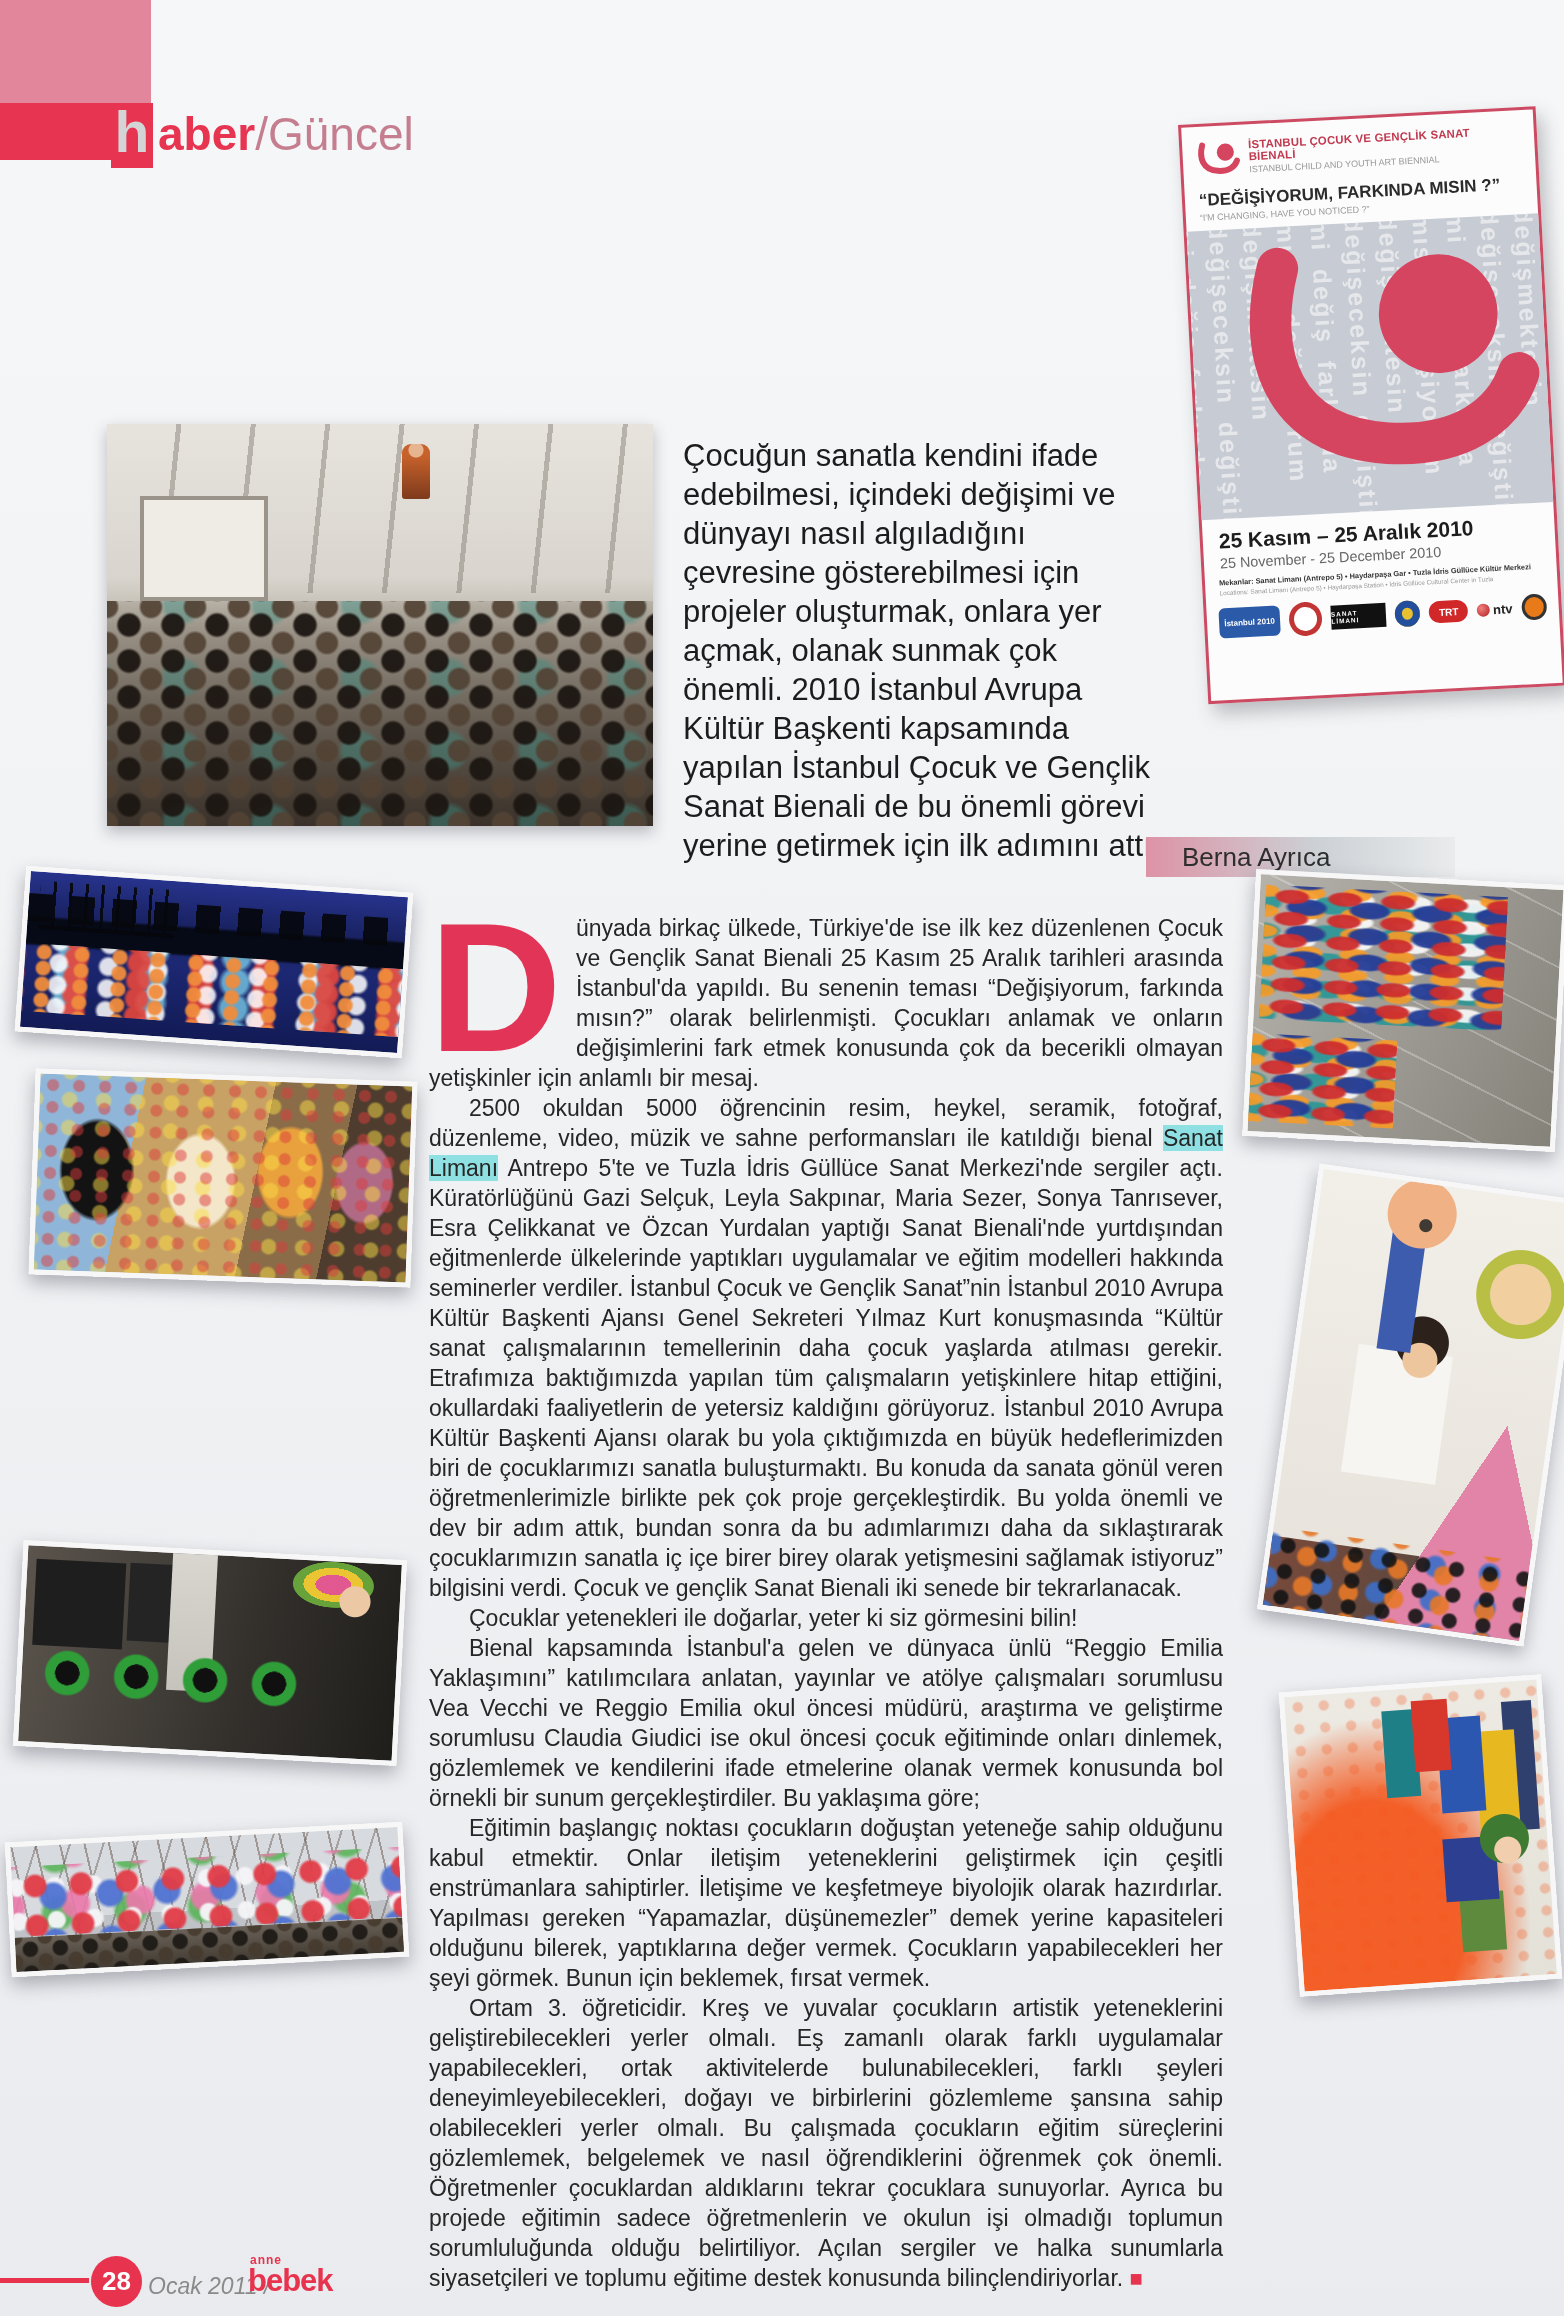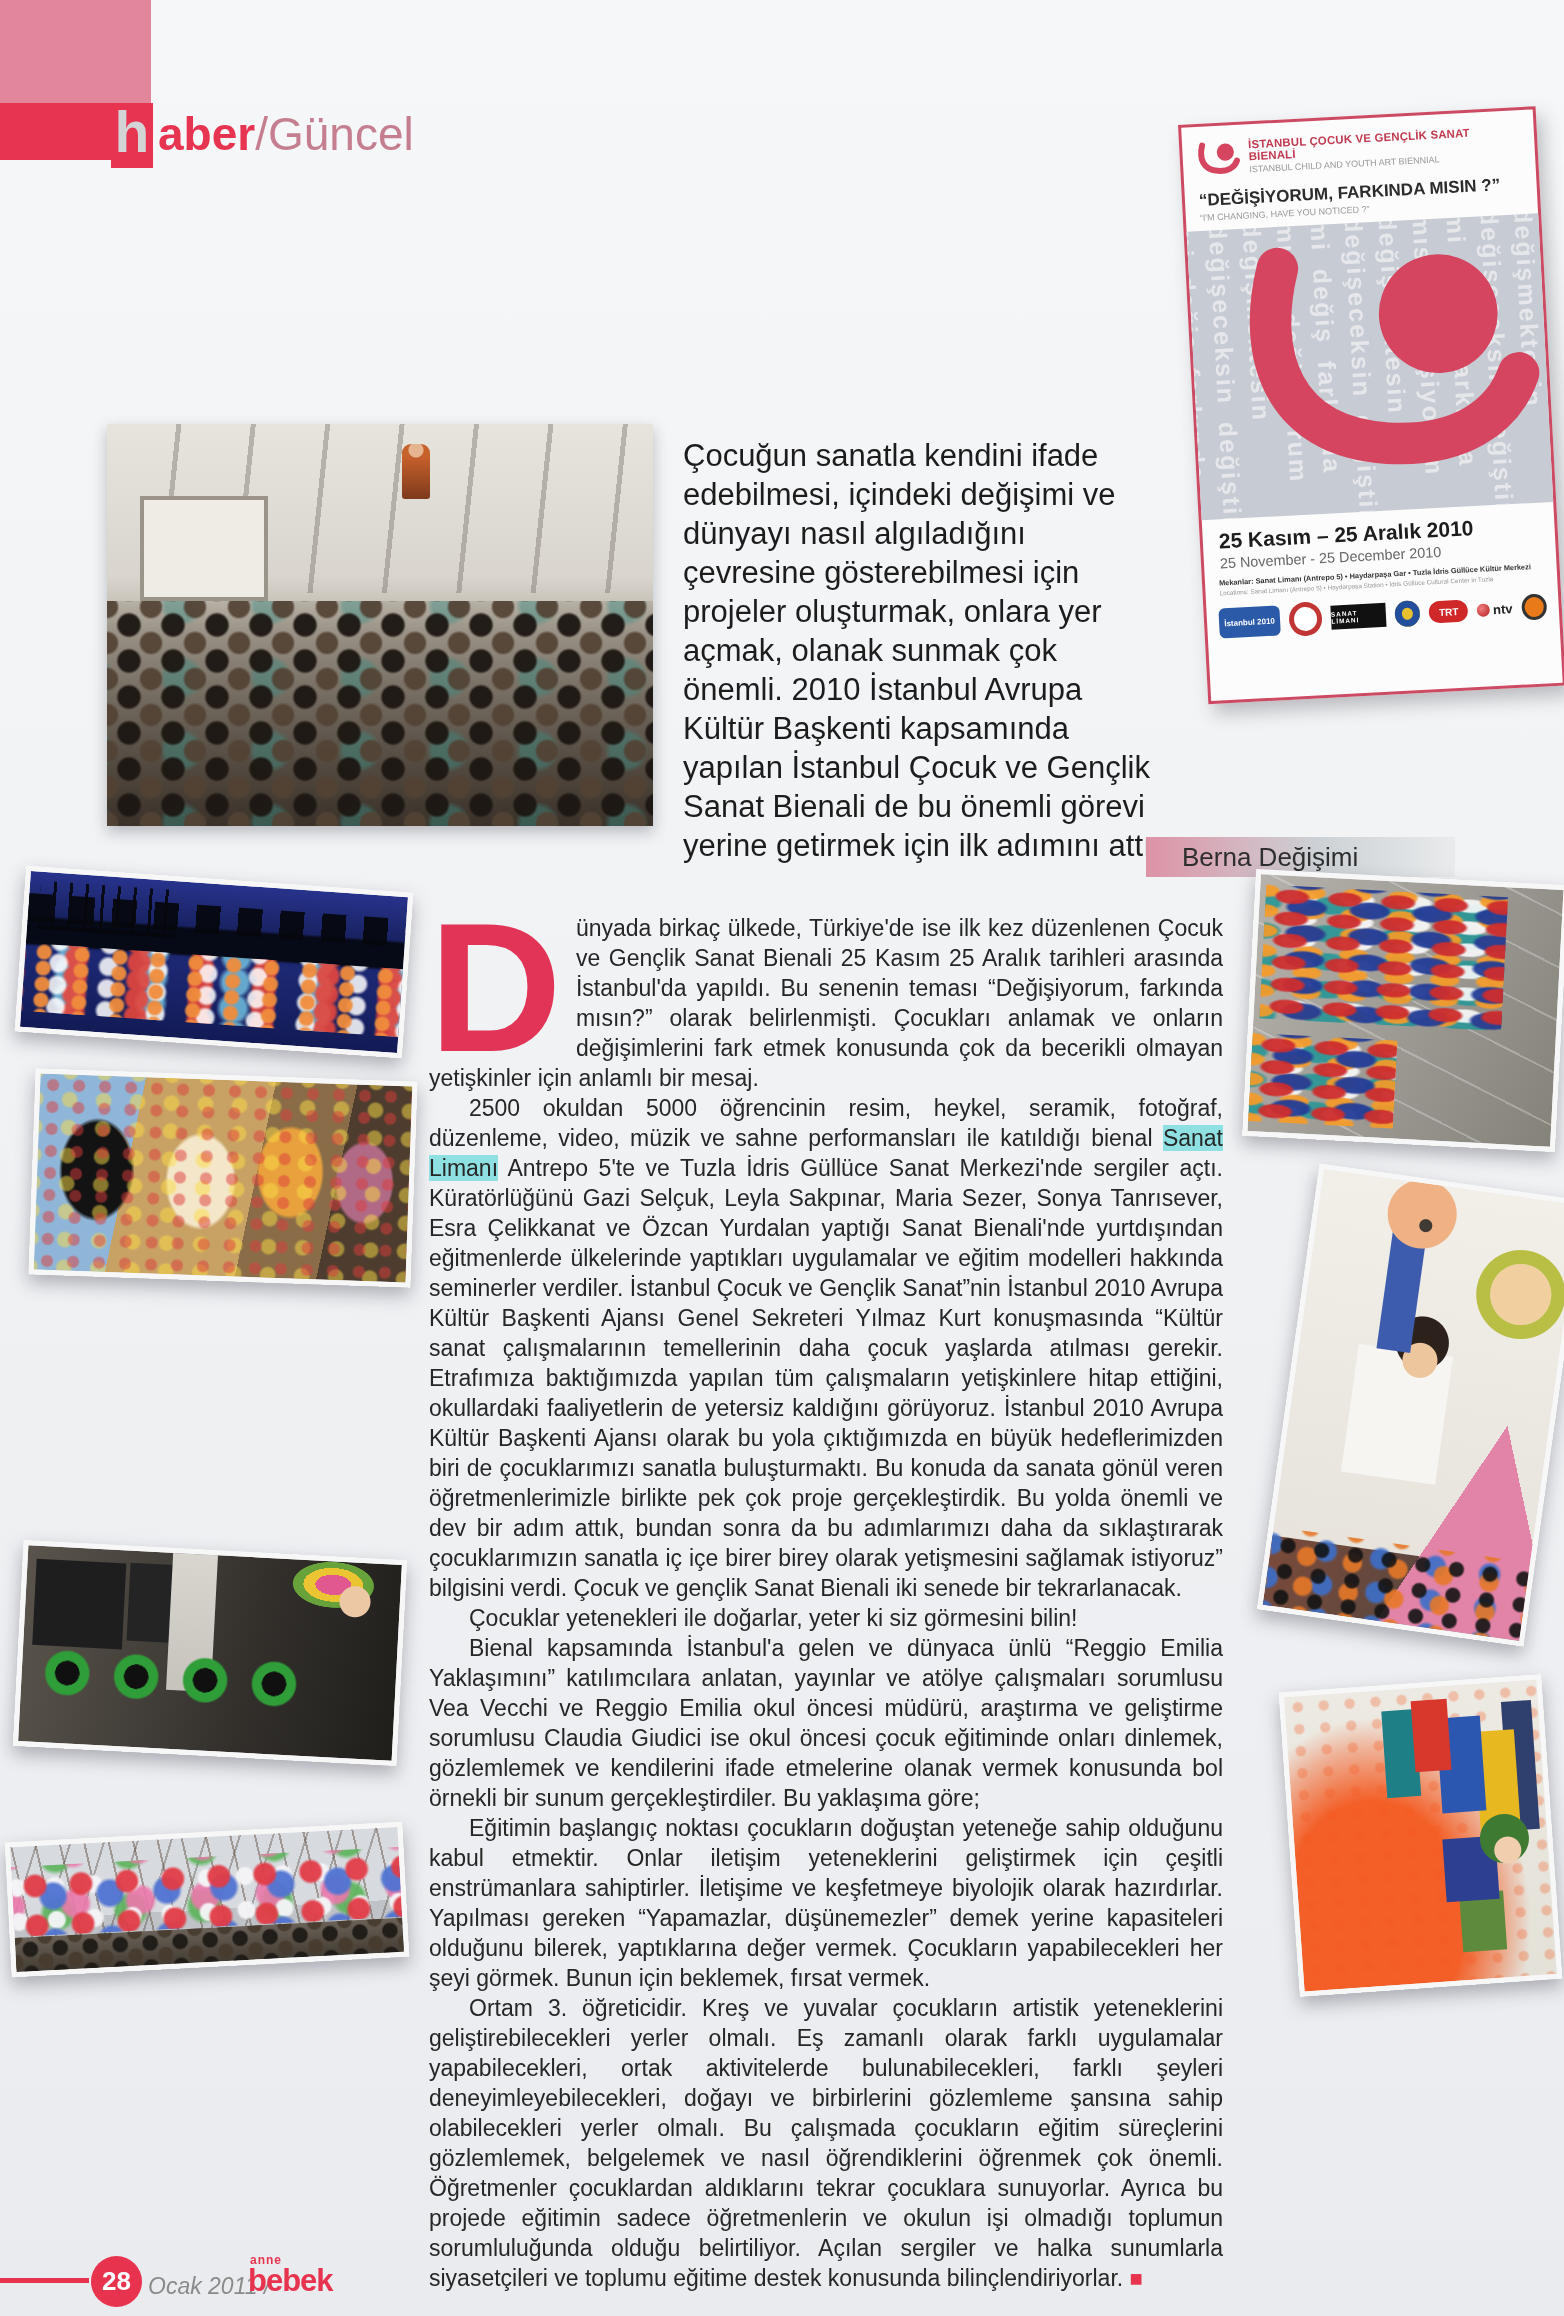--- a/index.html
+++ b/index.html
@@ -263,21 +263,21 @@
       <div class="lg-tcdd"></div>
       <div class="lg-trt">TRT</div>
       <div class="lg-ntv">
         <span class="ball"></span>
         <span>ntv</span>
       </div>
       <div class="lg-round"></div>
     </div>
   </div>
 
-  <div class="abs" id="author">Berna Değişimi</div>
+  <div class="abs" id="author">Berna Ayrıca</div>
 
   <div class="ph" id="ph-city">
     <div class="layer" id="city-bridge"></div>
     <div class="layer" id="city-towers"></div>
     <div class="layer" id="city-speck"></div>
   </div>
   <div class="ph" id="ph-mosaic">
     <div class="layer" id="mosaic-dots"></div>
   </div>
   <div class="ph" id="ph-mermaid">

